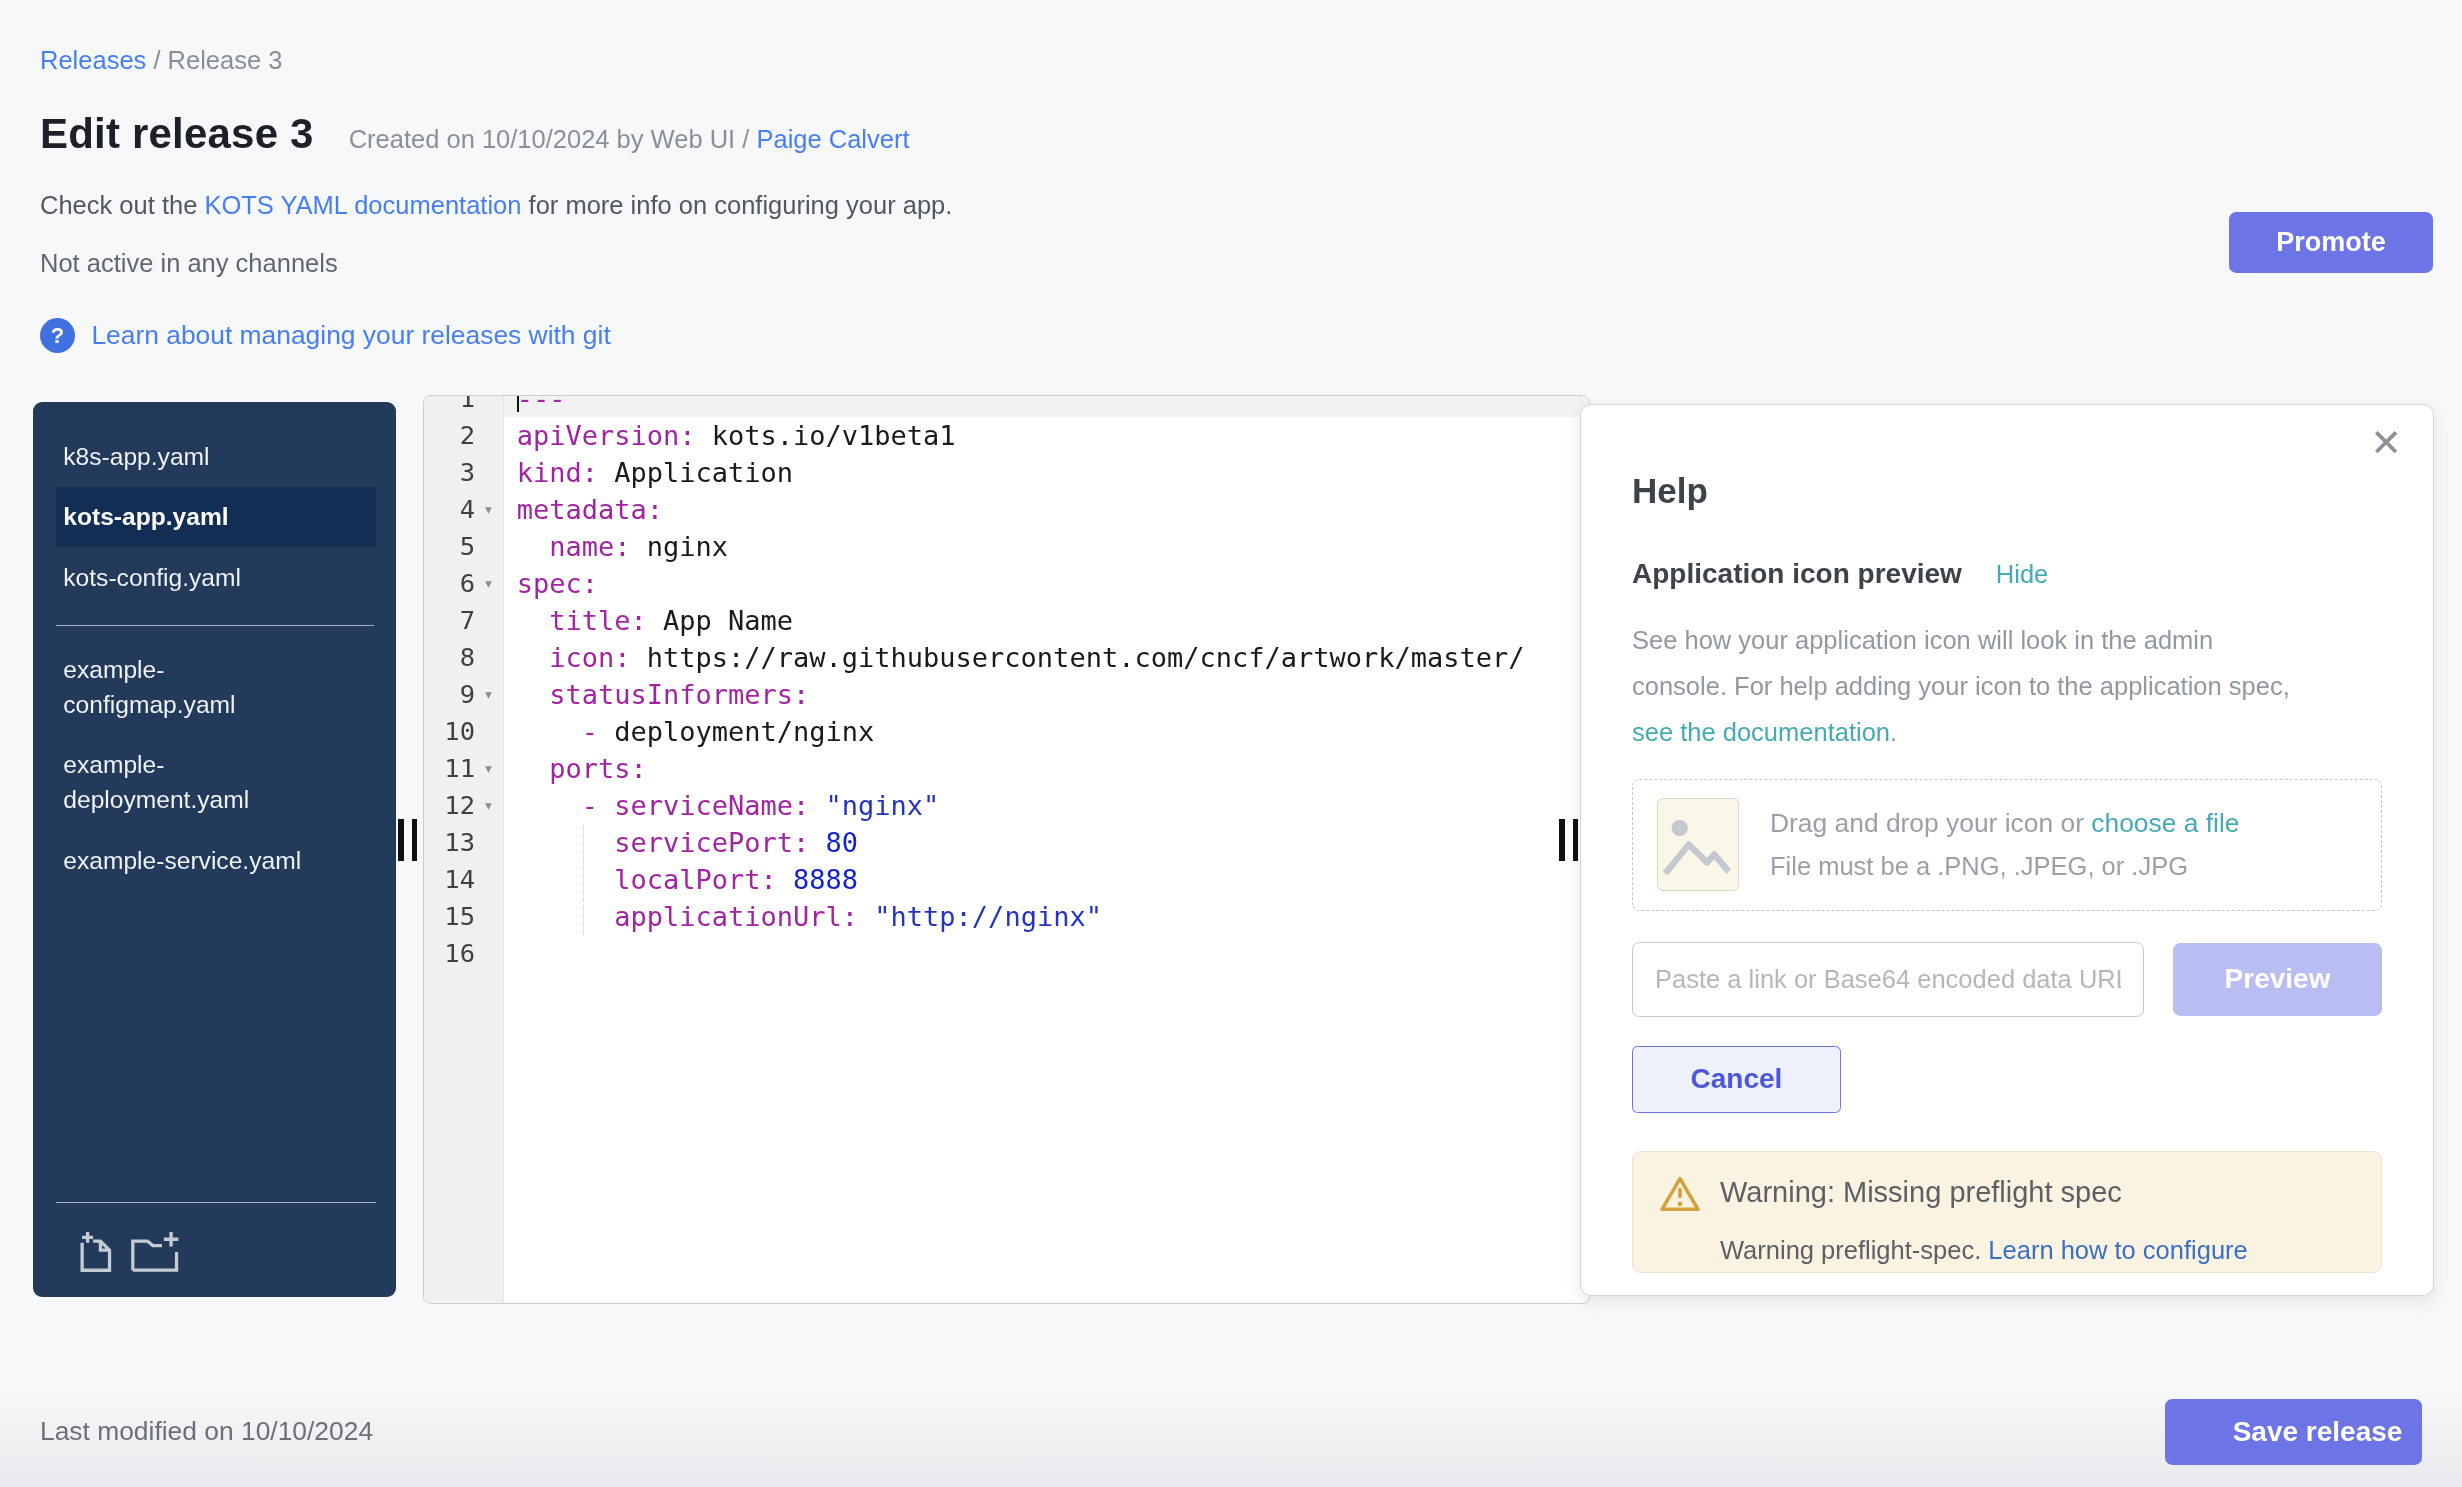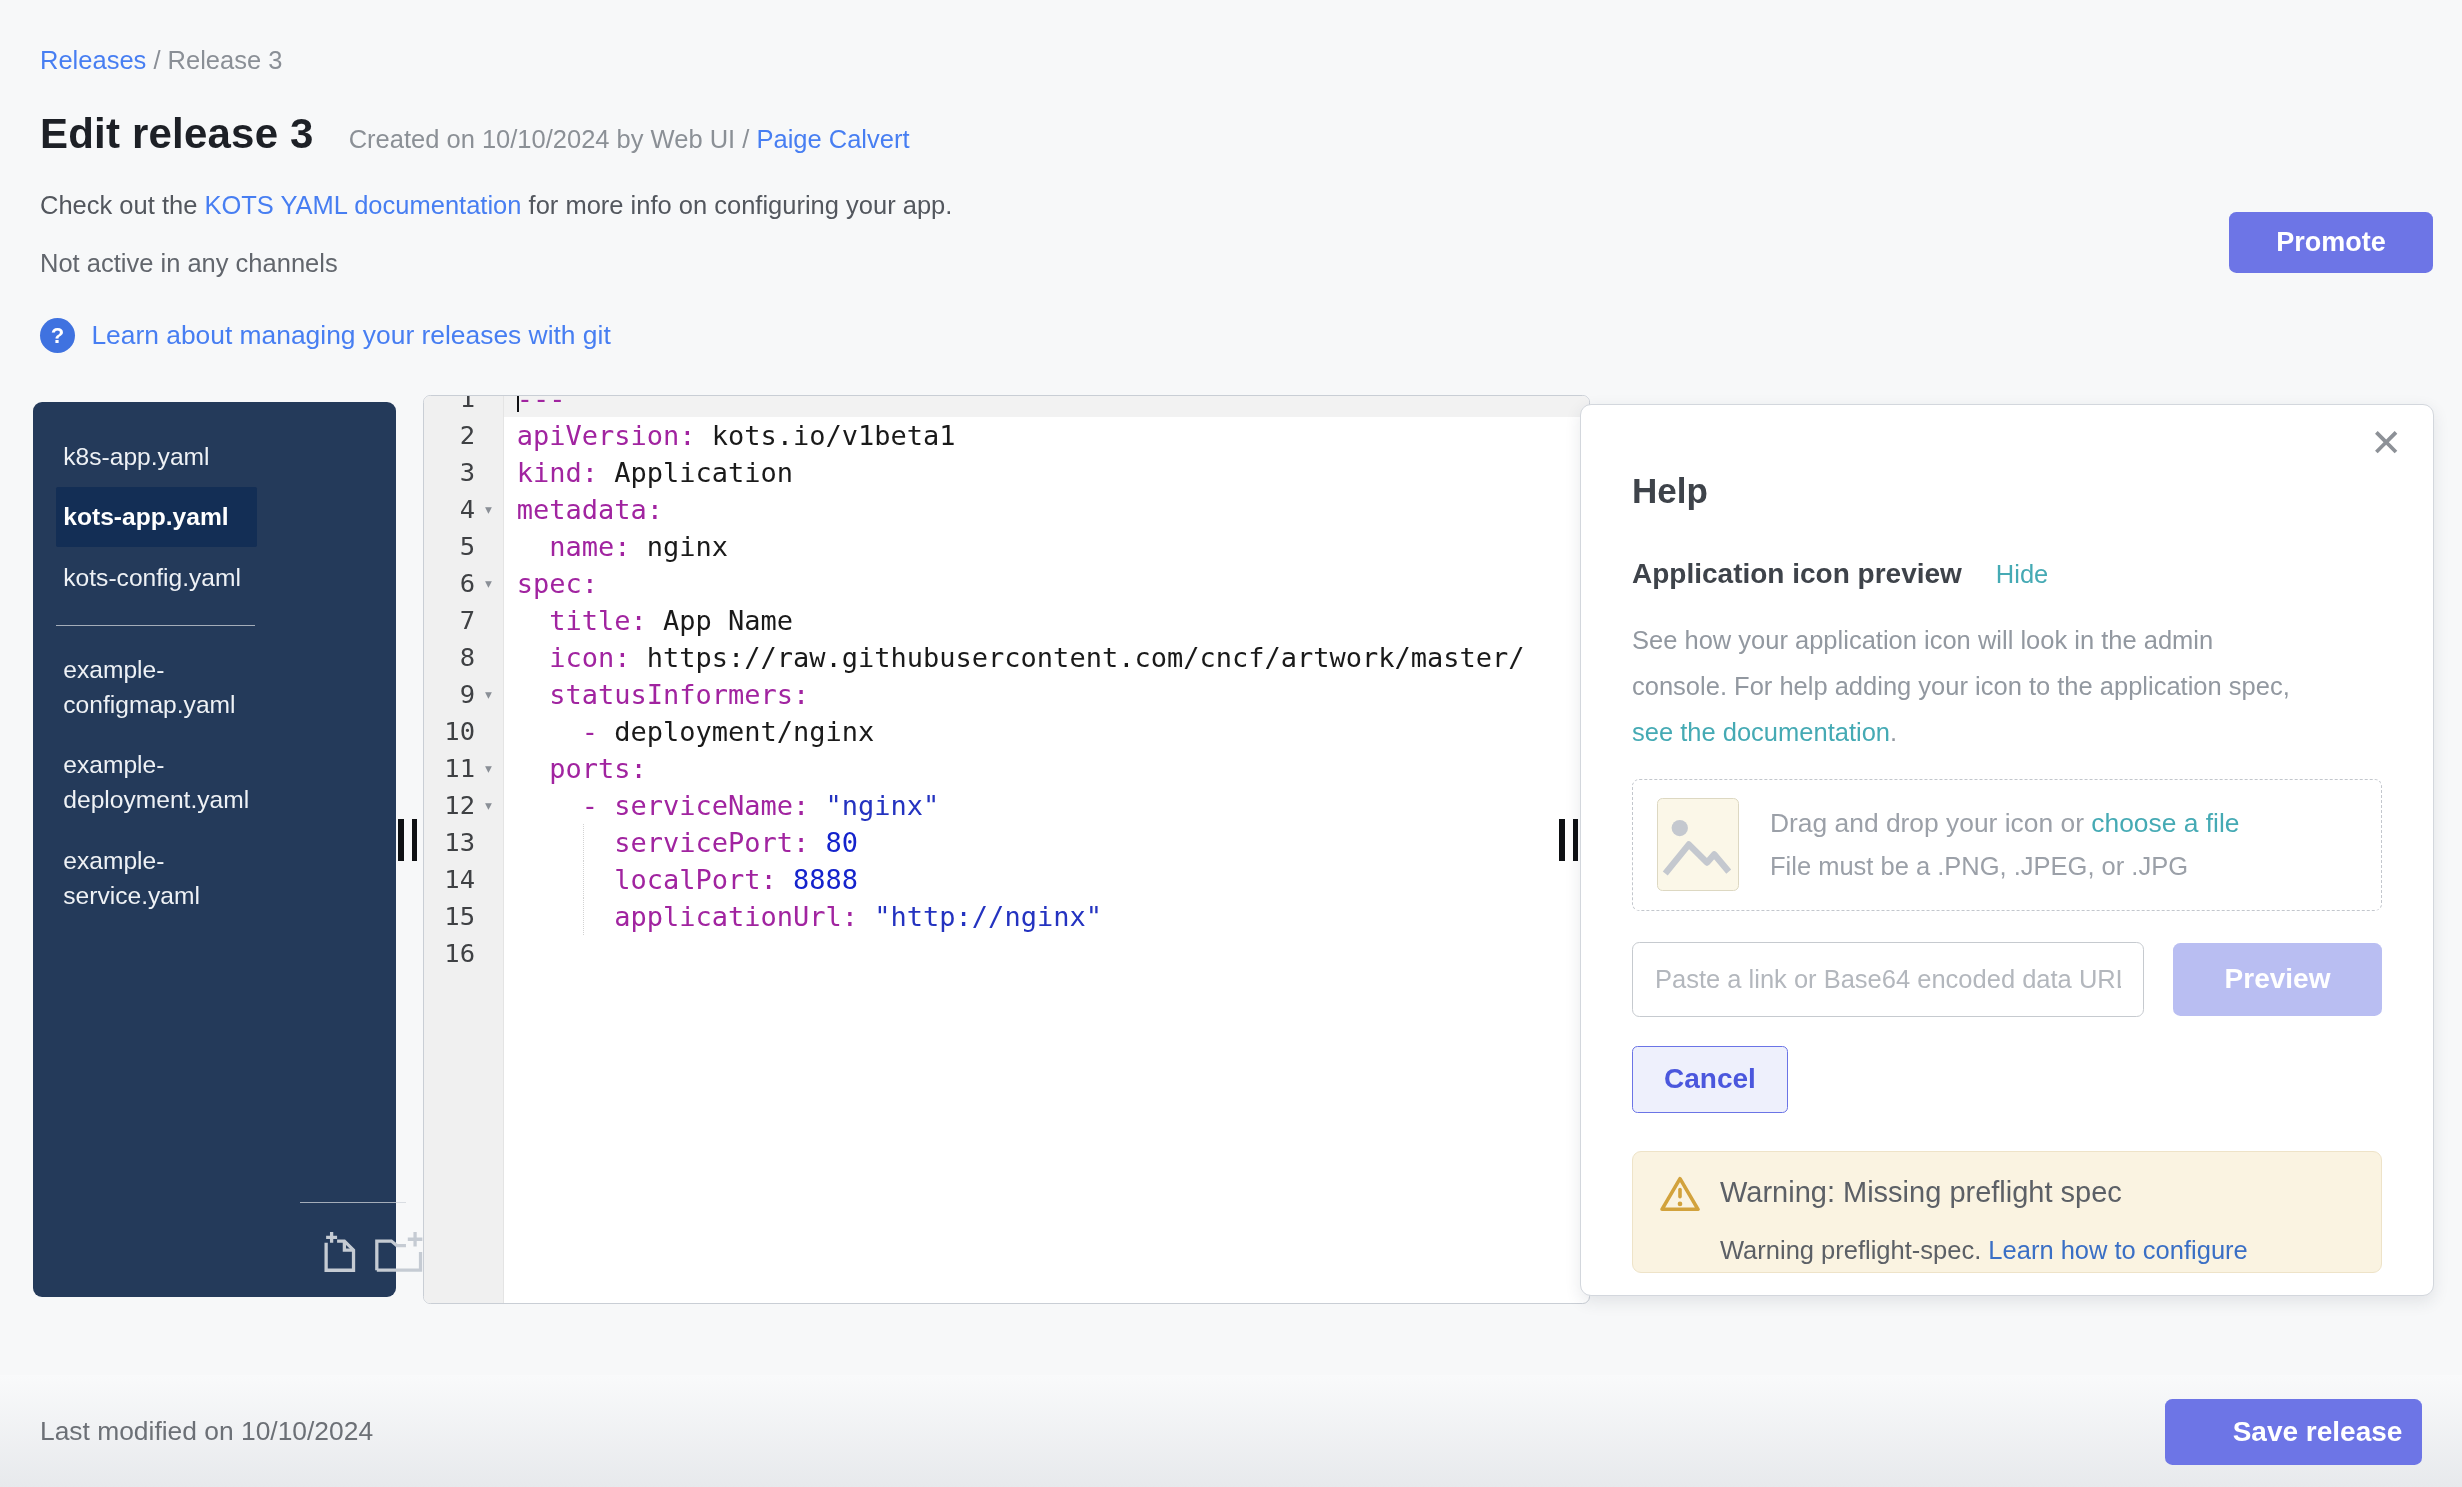--- a/index.html
+++ b/index.html
@@ -35,21 +35,21 @@
     width:35px; height:35px; border-radius:50%; background:#3f72e0; color:#fff;
     display:inline-flex; align-items:center; justify-content:center;
     font-size:22px; font-weight:bold; margin-right:16.4px; flex:0 0 auto;
   }
   .git-row a{color:var(--c-blue);}
   
   .main{position:relative; height:918px; margin-top:42px;}
   
   .sidebar{
     position:absolute; left:33px; top:7.3px; width:363px; height:895px;
-    background:var(--c-navy); border-radius:9px; display:flex; flex-direction:row;
+    background:var(--c-navy); border-radius:9px; display:flex; flex-direction:column;
   }
   .file-list{list-style:none; padding:24px 20px 0 23px;}
   .file-item{
     font-size:24.6px; color:#eef1f5; padding:12.7px 7.3px; line-height:35px;
     border-radius:1.8px; cursor:pointer;
   }
   .file-item.sel{background:var(--c-navy-sel); font-weight:bold; color:#fff;}
   .file-item.wrap{max-width:280px; overflow-wrap:break-word;}
   .side-divider{border:none; border-top:1.8px solid rgba(207,212,218,.75); margin:18px 20px 16.4px 23px;}
   .side-bottom{margin-top:auto;}
@@ -112,21 +112,21 @@
     width:530px; height:75px; border:1.8px solid #c6cacf; border-radius:7.3px;
     font-size:25.5px; font-family:inherit; color:#4e5359; padding:0 22px; background:#fff;
   }
   .url-input::placeholder{color:#b3b7bd;}
   .preview-btn{
     margin-left:29px; width:217px; height:73px; background:var(--c-purple-dis);
     border:none; border-radius:7.3px; color:#fff; font-size:28px; font-weight:bold;
     font-family:inherit; cursor:default;
   }
   .cancel-btn{
-    margin-top:29px; width:156px; height:67px; background:#eef0fc;
+    margin-top:29px; width:209px; height:67px; background:#eef0fc;
     border:1.8px solid #6b74e6; border-radius:5.5px; color:#4b57dd;
     font-size:28px; font-weight:bold; font-family:inherit; cursor:pointer;
   }
   .warning-box{
     margin-top:38px; background:var(--c-warnbg); border:0.9px solid #eee3c8;
     border-radius:9px; height:122px; overflow:hidden; padding:24px 27px 0 27px;
   }
   .warn-line1{display:flex; align-items:flex-start; font-size:29px; color:#5c6066;}
   .warn-ic{margin-right:20px; flex:0 0 auto; display:inline-flex;}
   .warn-line2{margin-top:24px; margin-left:60px; font-size:25.5px; color:#5c6066;}

